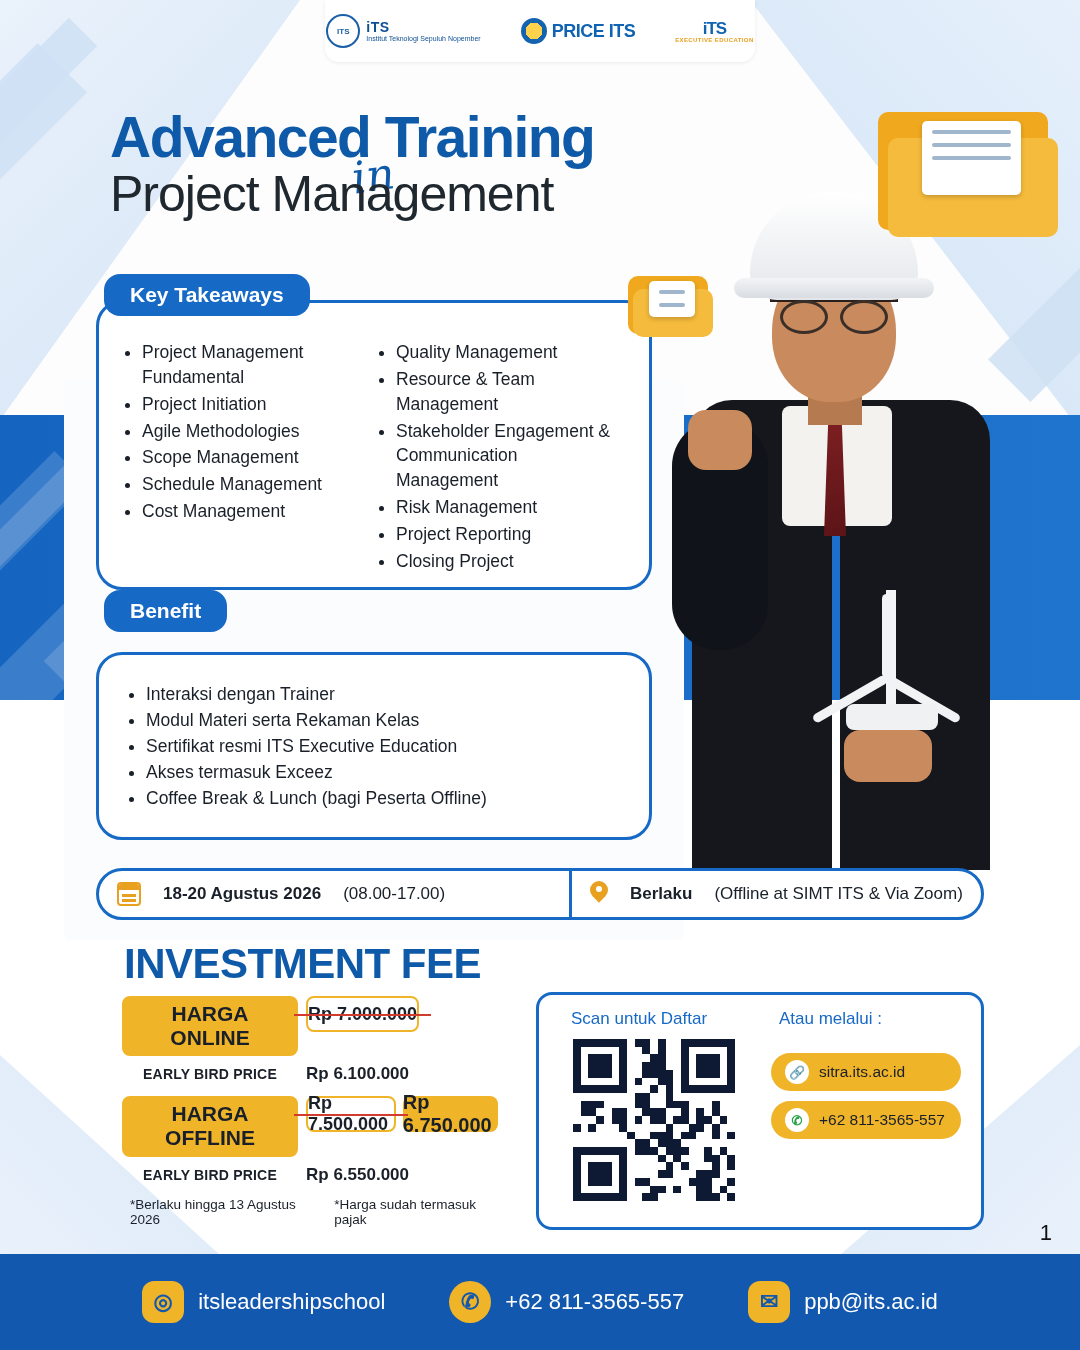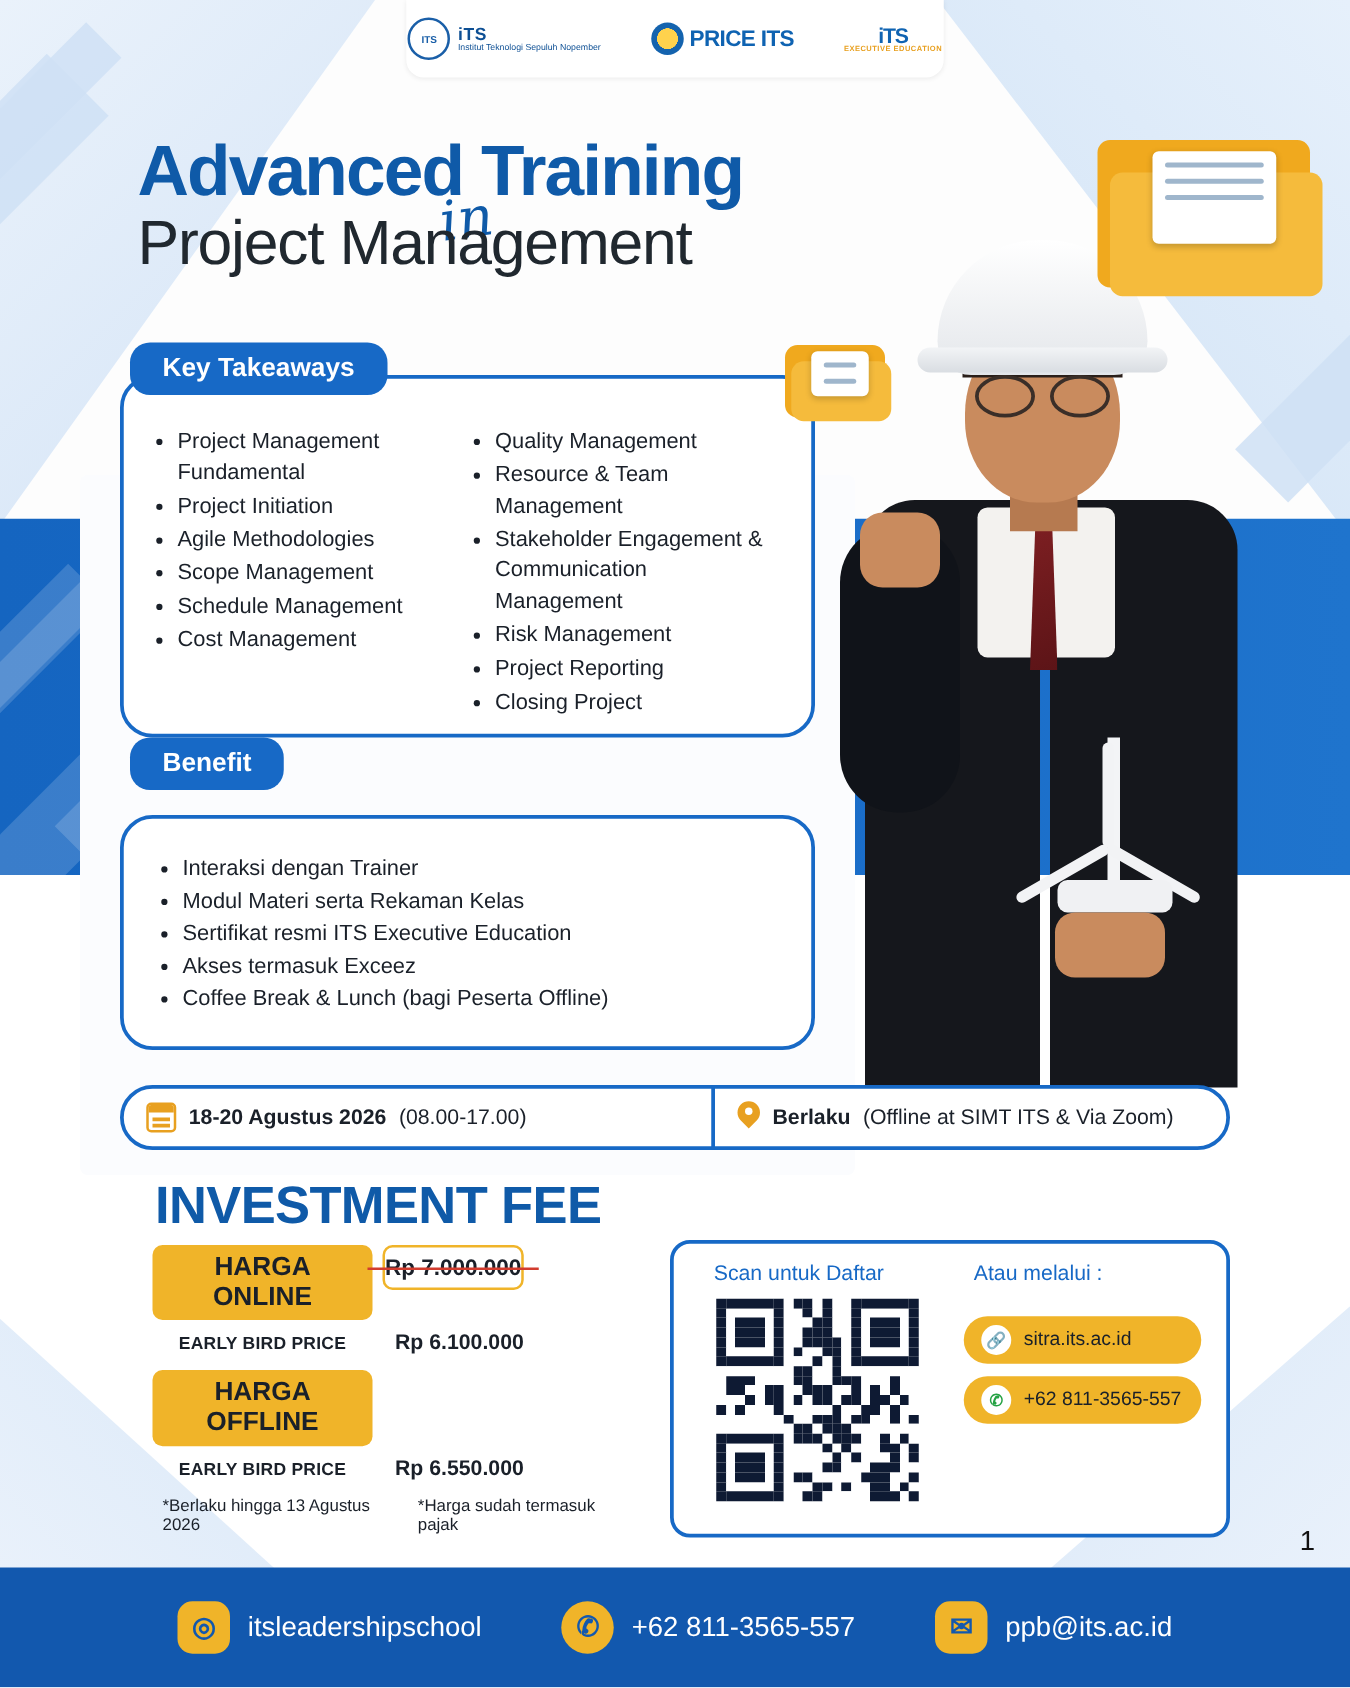--- a/index.html
+++ b/index.html
@@ -107,21 +107,21 @@
   .bf-list { position:absolute; left:124px; top:682px; width:520px; z-index:4;}
   .bf-list ul { list-style:disc; margin-left:22px; }
   .bf-list li { font-size:17.5px; color:#1a2029; line-height:1.48; }
 
   
   .info-bar {
     position:absolute; left:96px; top:868px; width:888px; height:52px;
     border:3px solid #1769c6; border-radius:26px; background:#fff;
     display:flex; align-items:center; z-index:5;
   }
-  .info-seg { display:flex; align-items:center; gap:10px; padding:0 18px; font-size:17px; color:#1a2029;}
+  .info-seg { display:flex; align-items:center; gap:22px; padding:0 18px; font-size:17px; color:#1a2029;}
   .info-seg.first { width:470px; }
   .info-div { width:3px; height:52px; background:#1769c6; }
   .info-seg b { font-weight:bold; }
   .cal-icon {
     width:24px;height:24px;border:2px solid #e8a020;border-radius:4px;position:relative;
     background:#fff;
   }
   .cal-icon:before{content:"";position:absolute;left:0;top:0;right:0;height:6px;background:#e8a020;border-radius:2px 2px 0 0;}
   .cal-icon:after{content:"";position:absolute;left:3px;top:10px;width:14px;height:3px;background:#e8a020;box-shadow:0 5px 0 #e8a020;}
   .pin-icon { width:18px;height:26px; position:relative; }
@@ -147,21 +147,21 @@
     color:#1a2029; position:relative;
   }
   .price-strike span { position:relative; }
   .price-strike span:after {
     content:""; position:absolute; left:-14px; right:-14px; top:50%; height:2px; background:#d23c2e;
   }
   .price-main {
     background:#f0b429; border-radius:8px; height:36px; display:flex;
     align-items:center; justify-content:center; font-size:20px; font-weight:bold; color:#1a2029;
   }
-  .eb-row { display:flex; align-items:center; margin:8px 0 12px 0;gap:10px; }
+  .eb-row { display:flex; align-items:center; margin:8px 0 12px 0; }
   .eb-label { width:176px; text-align:center; font-size:14px; font-weight:bold; color:#1a2029; letter-spacing:.2px;}
   .eb-val { font-size:17px; font-weight:bold; color:#1a2029; padding-left:8px;}
   .notes { display:flex; gap:16px; font-size:13.5px; color:#1a2029; margin-top:8px; padding-left:8px;}
 
   
   .qr-panel {
     position:absolute; left:536px; top:992px; width:448px; height:238px;
     border:3px solid #1769c6; border-radius:16px; background:#fff; z-index:5;
   }
   .qr-panel .h1 { position:absolute; left:32px; top:14px; font-size:17px; color:#1769c6; }
@@ -389,20 +389,26 @@
     <div class="eb-row">
       <div class="eb-label">EARLY BIRD PRICE</div>
       <div class="eb-val">Rp 6.100.000</div>
     </div>
 
     <div class="price-row">
       <div class="price-label">
         <span>HARGA</span>
         <span>OFFLINE</span>
       </div>
+      <div class="price-right">
+        <div class="price-strike">
+          <span>Rp 7.500.000</span>
+        </div>
+        <div class="price-main">Rp 6.750.000</div>
+      </div>
     </div>
     <div class="eb-row">
       <div class="eb-label">EARLY BIRD PRICE</div>
       <div class="eb-val">Rp 6.550.000</div>
     </div>
 
     <div class="notes">
       <span>*Berlaku hingga 13 Agustus 2026</span>
       <span>*Harga sudah termasuk pajak</span>
     </div>

